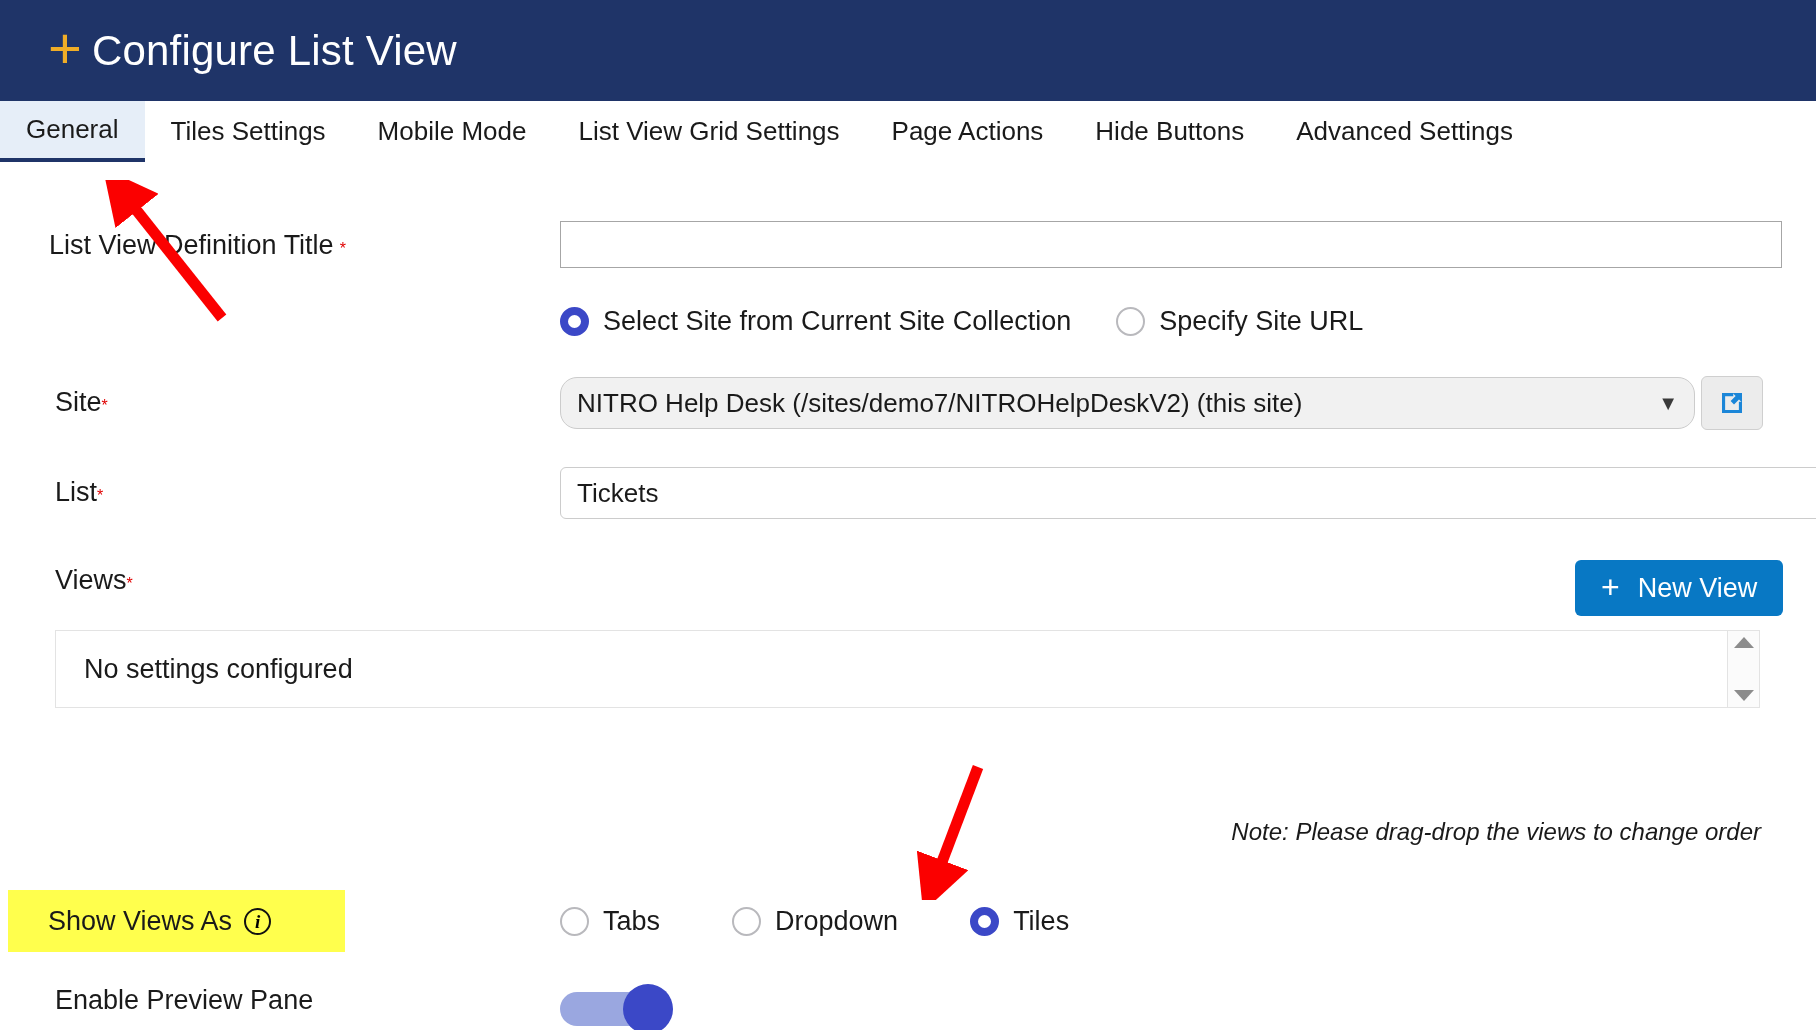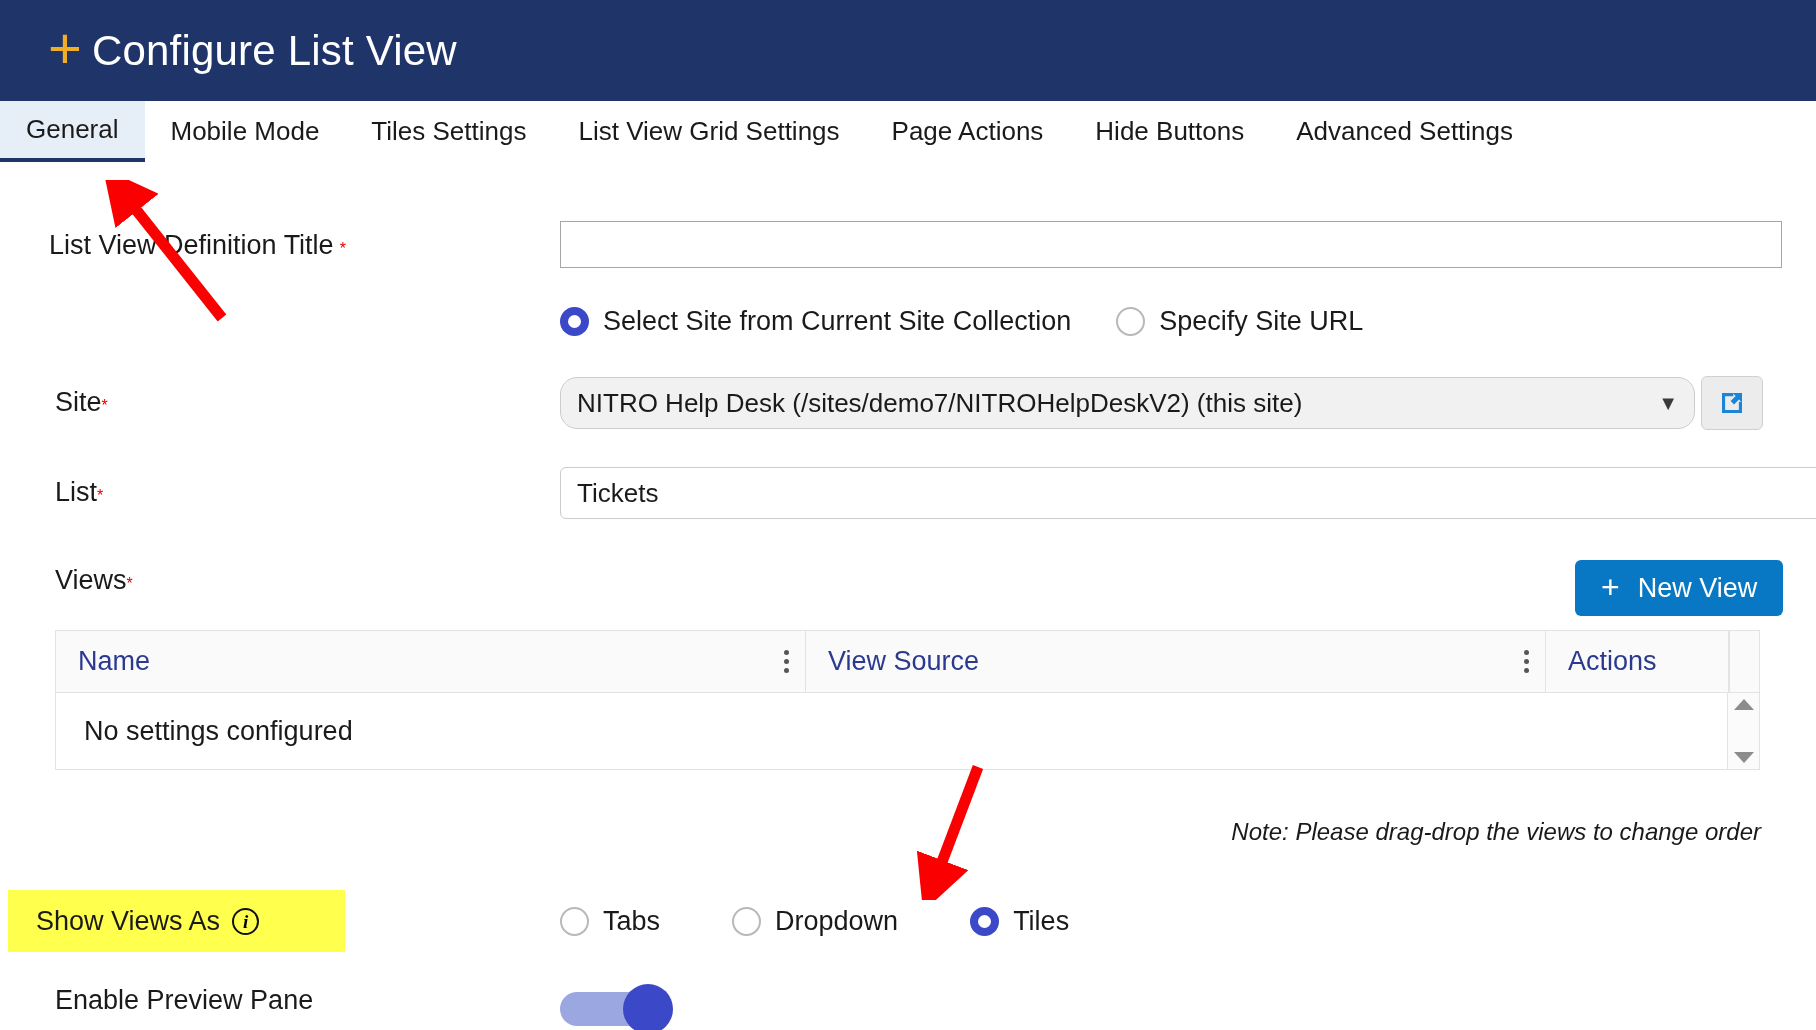--- a/index.html
+++ b/index.html
@@ -277,21 +277,21 @@
     color: #1a1a1a;
     white-space: nowrap;
   }
 
   
   .highlight {
     position: absolute;
     background: #ffff4d;
     display: flex;
     align-items: center;
-    padding-left: 28px;
+    padding-left: 40px;
   }
   .info-icon {
     width: 27px; height: 27px;
     border: 2px solid #111;
     border-radius: 50%;
     display: inline-flex;
     align-items: center;
     justify-content: center;
     font-size: 19px;
     font-weight: bold;
@@ -333,24 +333,24 @@
   <div class="header">
     <span class="header-plus">+</span>
     <span class="header-title">Configure List View</span>
   </div>
 
   <div class="tabbar">
     <div class="tab active">
       <span>General</span>
     </div>
     <div class="tab">
+      <span>Tiles Settings</span>
+    </div>
+    <div class="tab">
       <span>Mobile Mode</span>
-    </div>
-    <div class="tab">
-      <span>Tiles Settings</span>
     </div>
     <div class="tab">
       <span>List View Grid Settings</span>
     </div>
     <div class="tab">
       <span>Page Actions</span>
     </div>
     <div class="tab">
       <span>Hide Buttons</span>
     </div>
@@ -411,42 +411,20 @@
 
   <div class="row" style="left:55px; top:565px;">
     <span class="field-label">Views</span><span class="req">*</span>
   </div>
   <button class="new-view-btn" style="position:absolute; left:1575px; top:560px;">
     <span class="nv-plus">+</span>
     <span>New View</span>
   </button>
 
   <div class="grid" style="left:55px; top:630px; width:1705px;">
-    <div class="grid-head">
-      <div class="gh-cell" style="width:750px;">
-        <span>Name</span>
-        <span class="kebab">
-            <i></i>
-            <i></i>
-            <i></i>
-          </span>
-      </div>
-      <div class="gh-cell" style="width:740px;">
-        <span>View Source</span>
-        <span class="kebab">
-            <i></i>
-            <i></i>
-            <i></i>
-          </span>
-      </div>
-      <div class="gh-cell" style="width:183px;">
-        <span>Actions</span>
-      </div>
-      <div class="gh-cell" style="width:30px; padding:0; border-left:1px solid #e3e3e3;"></div>
-    </div>
     <div class="grid-body">
       <div class="grid-empty">No settings configured</div>
       <div class="grid-scroll">
         <span class="tri-up"></span>
         <span class="tri-down"></span>
       </div>
     </div>
   </div>
 
   <div class="grid-note" style="right:55px; top:818px;">Note: Please drag-drop the views to change order</div>

